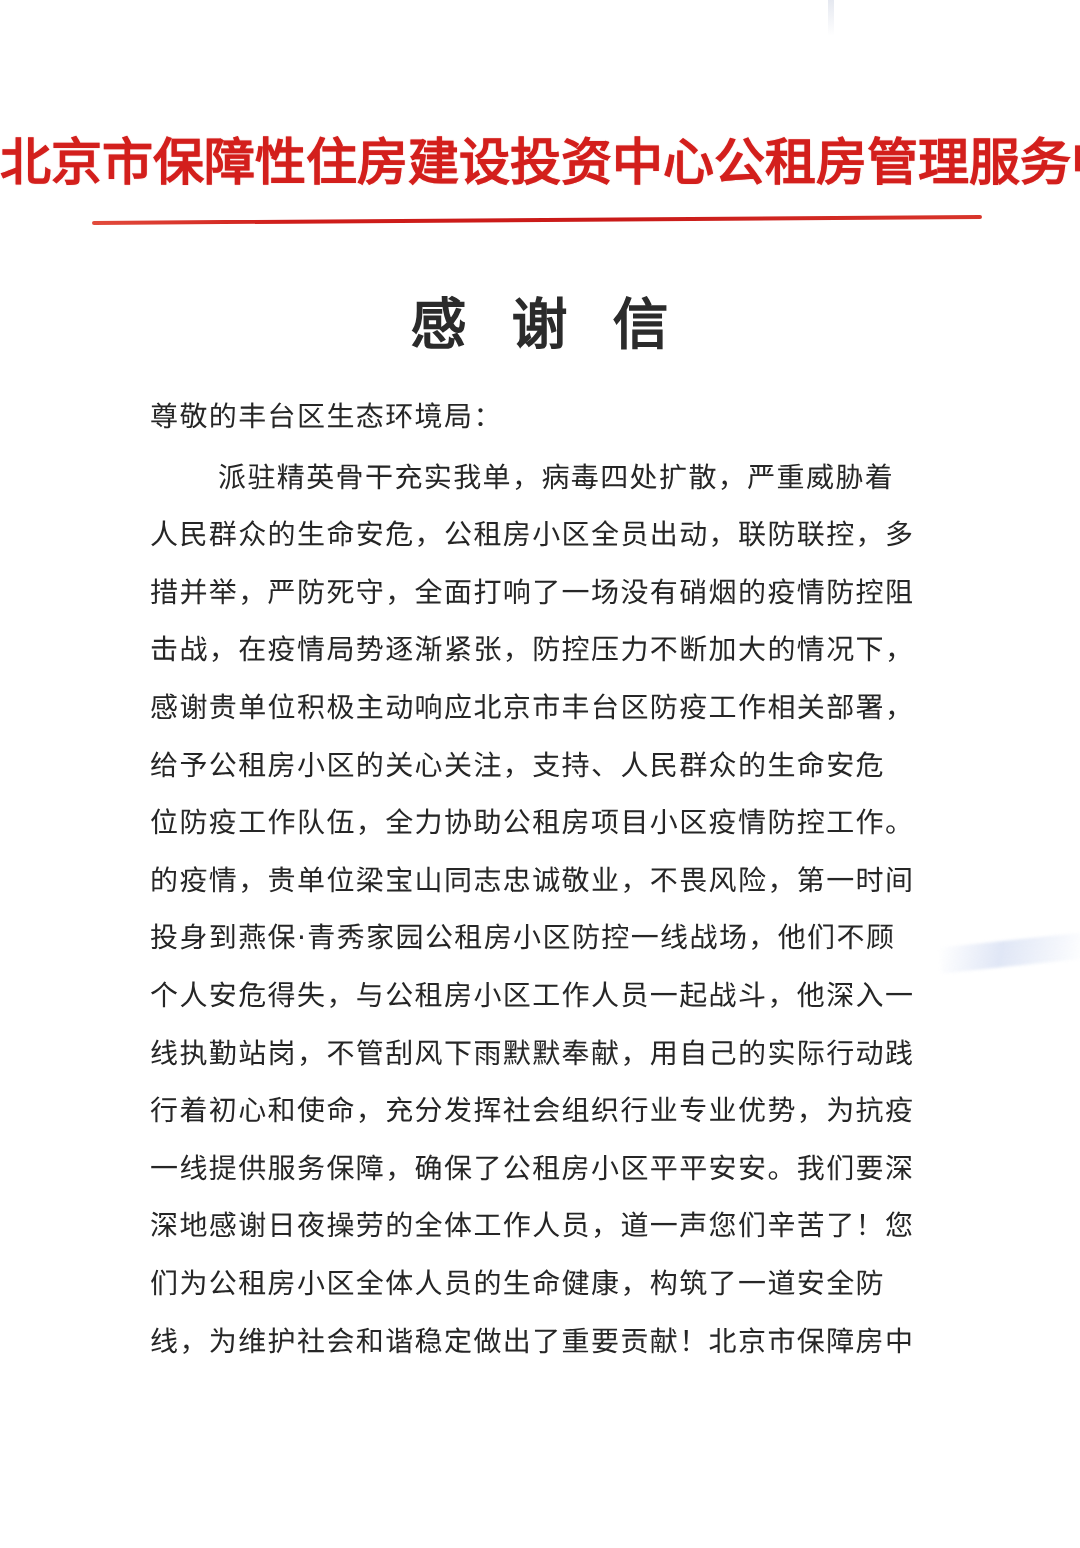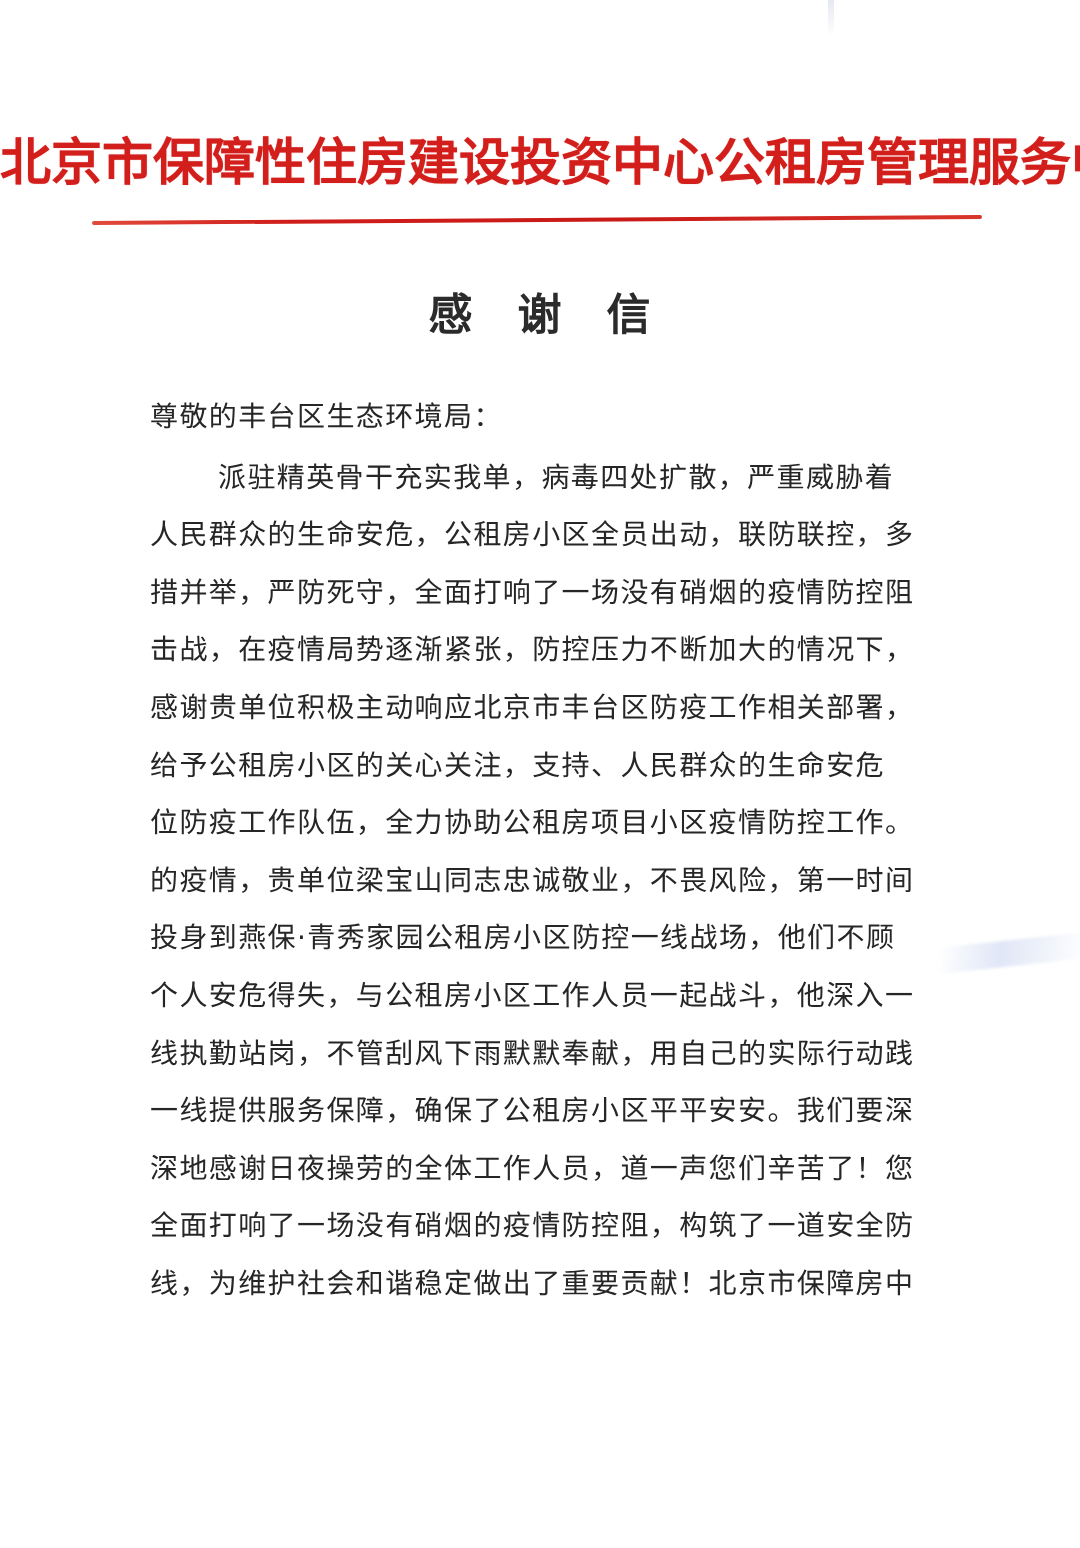--- a/index.html
+++ b/index.html
@@ -72,21 +72,21 @@
     border-radius: 2px;
   }
 
   
   .doc-title {
     position: absolute;
     top: 279px;
     left: 0;
     width: 1080px;
     text-align: center;
-    font-size: 44px;
+    font-size: 56px;
     font-weight: 700;
     letter-spacing: 1px;
     color: #2b2b2b;
     font-family: "DejaVu Sans", "Liberation Sans", sans-serif;
   }
   .doc-title span {
     display: inline-block;
     padding: 0 22px;
   }
 
@@ -136,20 +136,21 @@
         <div class="body-line">人民群众的生命安危，公租房小区全员出动，联防联控，多</div>
         <div class="body-line">措并举，严防死守，全面打响了一场没有硝烟的疫情防控阻</div>
         <div class="body-line">击战，在疫情局势逐渐紧张，防控压力不断加大的情况下，</div>
         <div class="body-line">感谢贵单位积极主动响应北京市丰台区防疫工作相关部署，</div>
         <div class="body-line">给予公租房小区的关心关注，支持、人民群众的生命安危</div>
         <div class="body-line">位防疫工作队伍，全力协助公租房项目小区疫情防控工作。</div>
         <div class="body-line">的疫情，贵单位梁宝山同志忠诚敬业，不畏风险，第一时间</div>
         <div class="body-line">投身到燕保·青秀家园公租房小区防控一线战场，他们不顾</div>
         <div class="body-line">个人安危得失，与公租房小区工作人员一起战斗，他深入一</div>
         <div class="body-line">线执勤站岗，不管刮风下雨默默奉献，用自己的实际行动践</div>
+        <div class="body-line">行着初心和使命，充分发挥社会组织行业专业优势，为抗疫</div>
         <div class="body-line">一线提供服务保障，确保了公租房小区平平安安。我们要深</div>
         <div class="body-line">深地感谢日夜操劳的全体工作人员，道一声您们辛苦了！您</div>
-        <div class="body-line">全面打响了一场没有硝烟的疫情防控阻，构筑了一道安全防</div>
+        <div class="body-line">们为公租房小区全体人员的生命健康，构筑了一道安全防</div>
         <div class="body-line">线，为维护社会和谐稳定做出了重要贡献！北京市保障房中</div>
       </div>
   </div>
 
 </div>
 
 </body></html>

